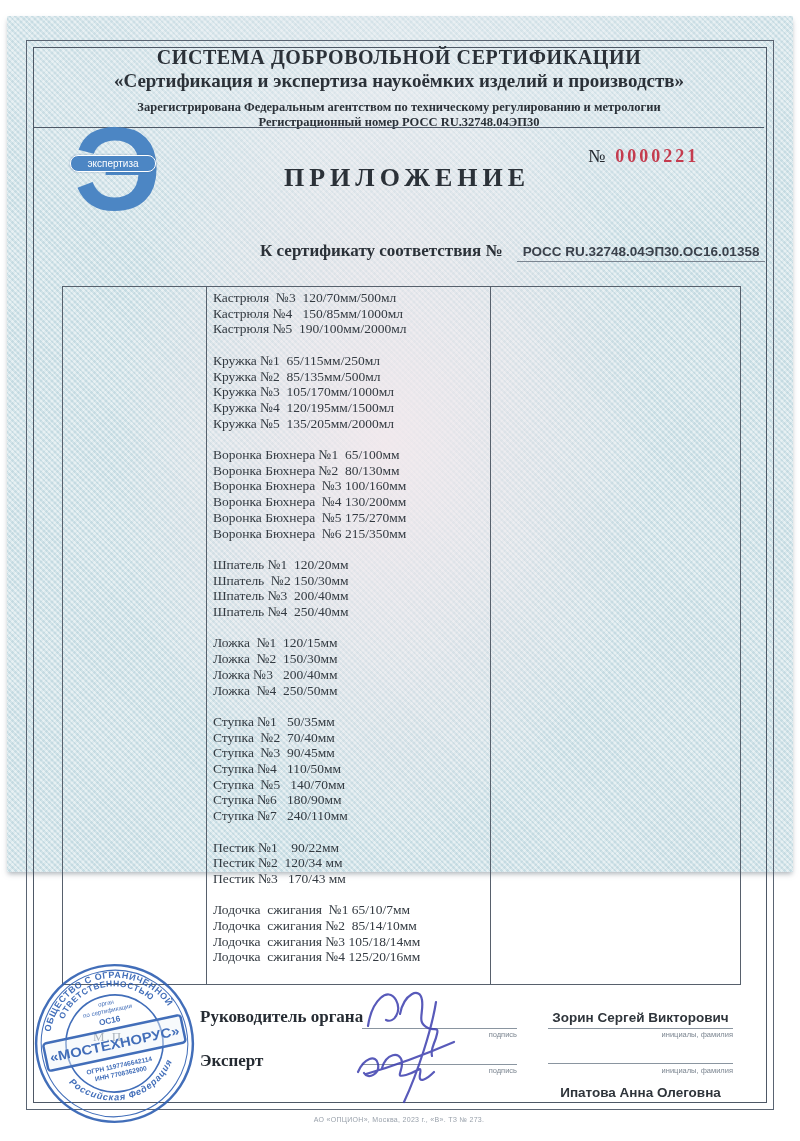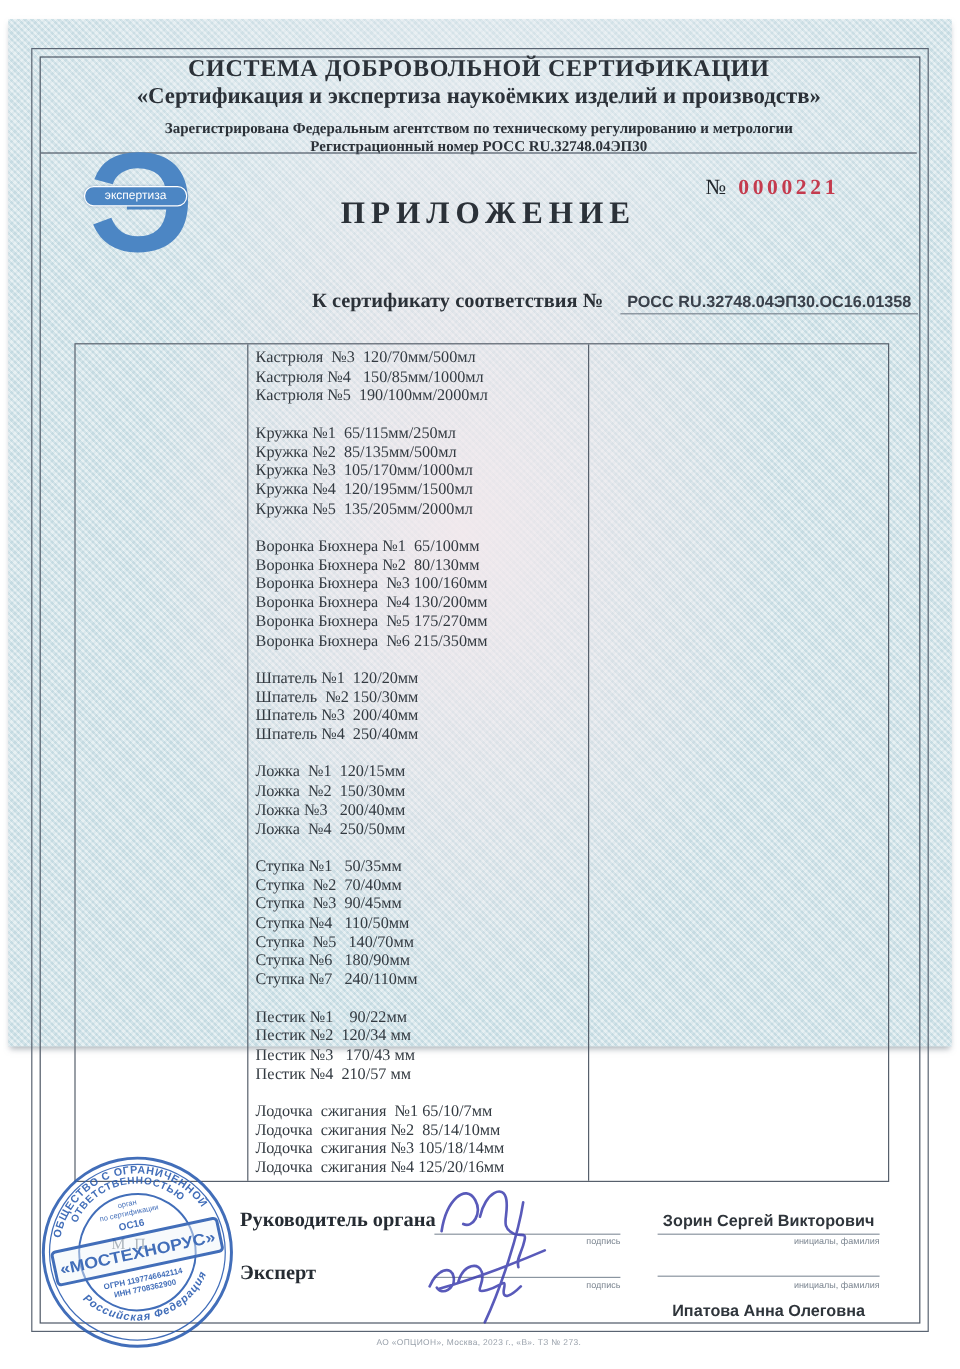--- a/index.html
+++ b/index.html
@@ -137,21 +137,20 @@
           <div class="product-line">Ступка  №3  90/45мм</div>
           <div class="product-line">Ступка №4   110/50мм</div>
           <div class="product-line">Ступка  №5   140/70мм</div>
           <div class="product-line">Ступка №6   180/90мм</div>
           <div class="product-line">Ступка №7   240/110мм</div>
         </div>
         <div class="product-section">
           <div class="product-line">Пестик №1    90/22мм</div>
           <div class="product-line">Пестик №2  120/34 мм</div>
           <div class="product-line">Пестик №3   170/43 мм</div>
-          <div class="product-line">Пестик №4  210/57 мм</div>
         </div>
         <div class="product-section">
           <div class="product-line">Лодочка  сжигания  №1 65/10/7мм</div>
           <div class="product-line">Лодочка  сжигания №2  85/14/10мм</div>
           <div class="product-line">Лодочка  сжигания №3 105/18/14мм</div>
           <div class="product-line">Лодочка  сжигания №4 125/20/16мм</div>
         </div>
       </div>
 
     <div class="abs role" style="left:193px;top:991px;">Руководитель органа</div>

